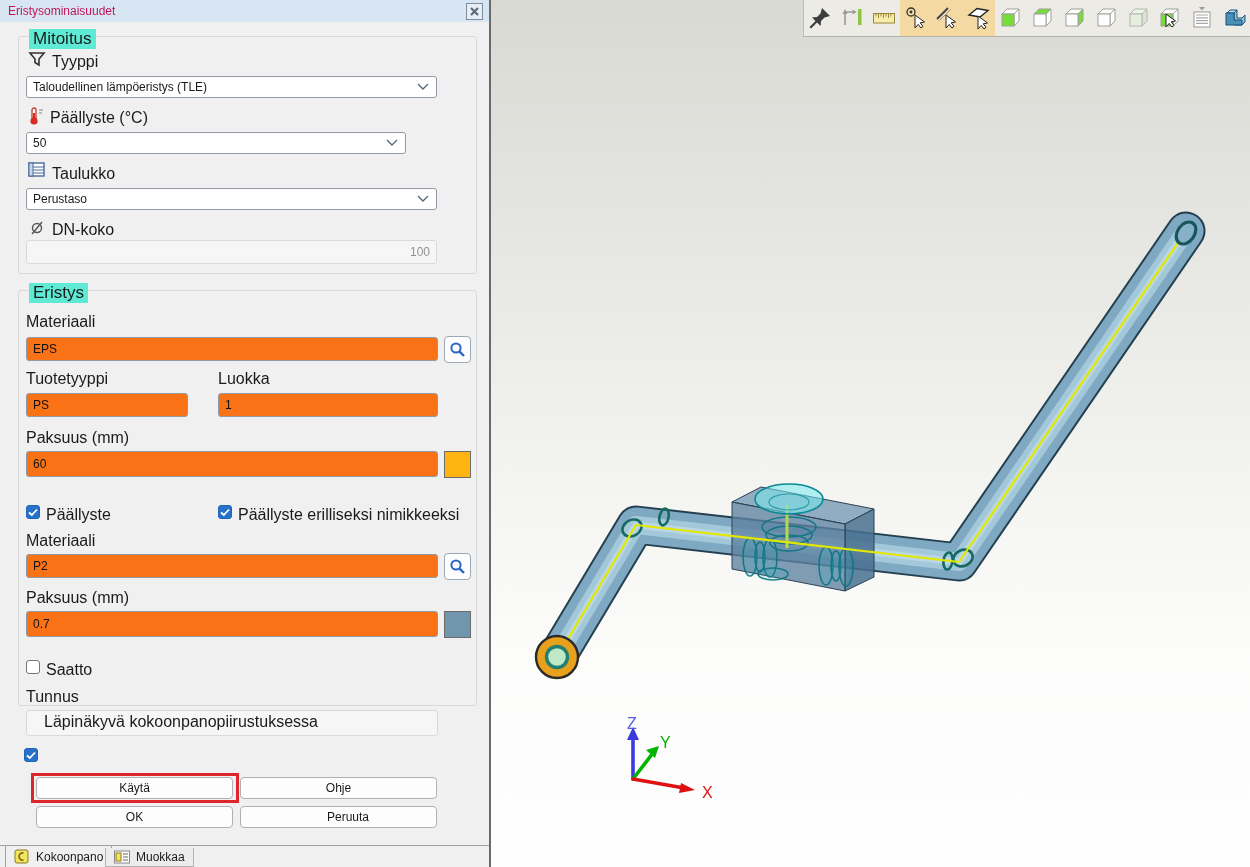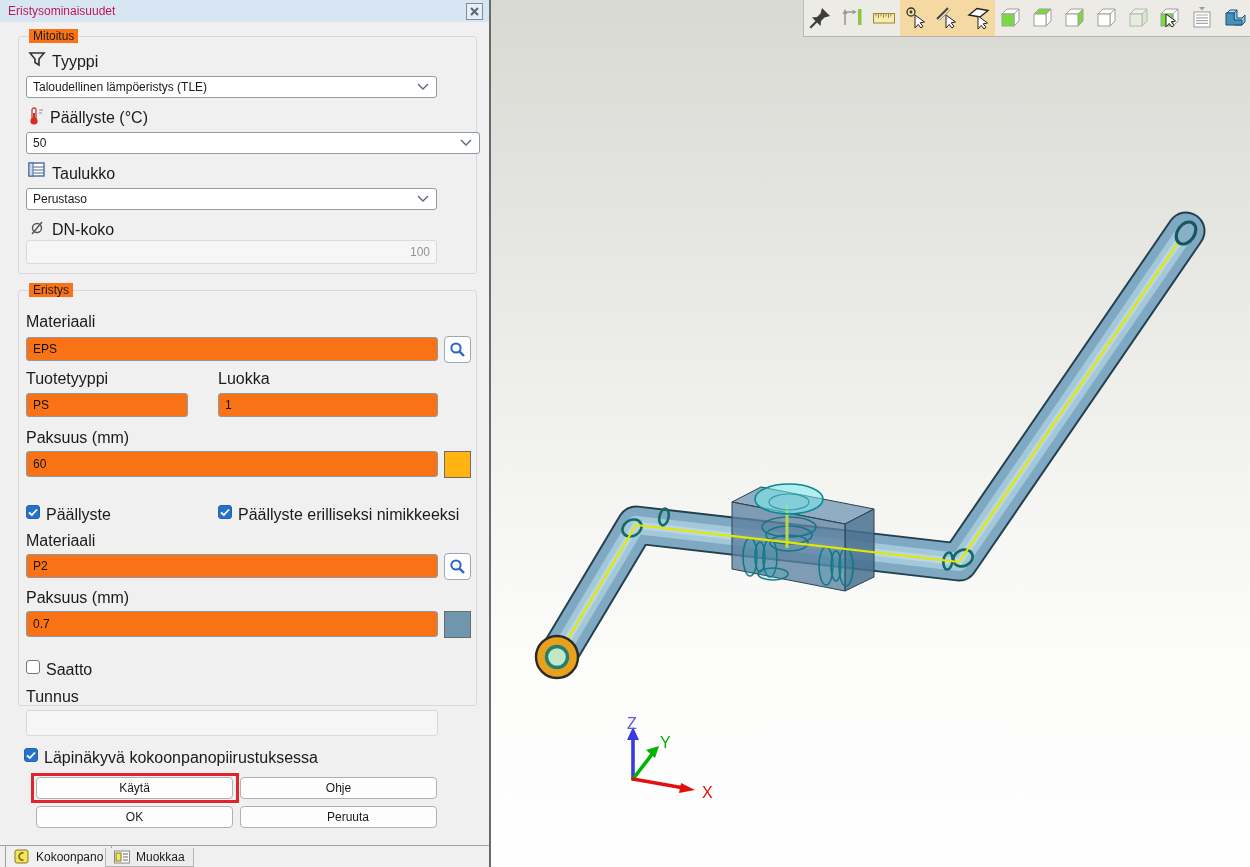--- a/index.html
+++ b/index.html
@@ -8,21 +8,21 @@
   .page { position:relative; width:1250px; height:867px; background:#f0f0f0; }
 
   
   .dialog { position:absolute; left:0; top:0; width:489px; height:867px; background:#f0f0f0; }
   .titlebar { position:absolute; left:0; top:0; width:489px; height:22px;
     background:#d8e5f2; display:flex; align-items:center; padding-left:8px; }
   .titlebar .t { font-size:12px; color:#be185d; }
   .closebtn { position:absolute; left:466px; top:3px; width:17px; height:17px;
     border:1px solid #7d8da0; background:#e9eef4; display:flex; align-items:center; justify-content:center; }
   .groupbox { position:absolute; border:1px solid #d9d9d9; border-radius:3px; background:#f0f0f0; }
-  .grouplegend { position:absolute; top:-8px; left:10px; background:#f97316; padding:0 4px; font-size:12px; }
+  .grouplegend { position:absolute; top:-8px; left:10px; background:#5eead4; padding:0 4px; font-size:17px; }
   .lbl { position:absolute; font-size:16px; color:#1a1a1a; white-space:nowrap; }
   .tb { position:absolute; border:1px solid #8f9aa5; border-radius:3px; background:#f97316;
     font-family:"Liberation Sans", sans-serif; font-size:12px; color:#111; padding:0 6px; }
   .tb:disabled { background:#f6f6f6; border-color:#d9d9d9; color:#949494;text-align:right; }
   .combo { position:absolute; border:1px solid #8f9aa5; border-radius:3px; background:#fff;
     display:flex; align-items:center; padding:0 6px; }
   .combo .chev { position:absolute; right:7px; top:50%; transform:translateY(-50%); }
   .fieldicon { position:absolute; }
   .cb { position:absolute; width:14px; height:14px; border-radius:3px; }
   .cb.on { background:#2671c9; border:1px solid #2264b4; display:flex; align-items:center; justify-content:center; }
@@ -79,21 +79,21 @@
         <path d="M1 1 L6 6 L11 1" fill="none" stroke="#5a6a7a" stroke-width="1.4"></path>
       </svg>
     </div>
     <svg class="fieldicon" style="left:27px;top:106px;" width="20" height="20">
       <rect x="5" y="2" width="4" height="11" rx="2" fill="#fff" stroke="#c0392b" stroke-width="1.3"></rect>
       <circle cx="7" cy="15" r="3.6" fill="#d92b1f"></circle>
       <rect x="6" y="7" width="2" height="7" fill="#d92b1f"></rect>
       <path d="M12 4 h4 M12 7 h3" stroke="#888" stroke-width="1.2"></path>
     </svg>
     <span class="lbl" style="left:50px;top:109px;">Päällyste (°C)</span>
-    <div class="combo" style="left:26px;top:132px;width:454px;height:22px;">
+    <div class="combo" style="left:26px;top:132px;width:380px;height:22px;">
       <span>50</span>
       <svg class="chev" width="12" height="8">
         <path d="M1 1 L6 6 L11 1" fill="none" stroke="#5a6a7a" stroke-width="1.4"></path>
       </svg>
     </div>
     <svg class="fieldicon" style="left:28px;top:162px;" width="18" height="16">
       <rect x="1" y="1" width="15" height="13" fill="#fff" stroke="#4a6a9a" stroke-width="1.4"></rect>
       <rect x="1" y="1" width="4" height="13" fill="#c8d8ec" stroke="#4a6a9a" stroke-width="1"></rect>
       <path d="M5 5 h11 M5 8 h11 M5 11 h11" stroke="#4a6a9a" stroke-width="1"></path>
     </svg>
@@ -158,21 +158,21 @@
     <div class="cb off" style="left:26px;top:660px;"></div>
     <span class="lbl" style="left:46px;top:661px;">Saatto</span>
     <span class="lbl" style="left:26px;top:688px;">Tunnus</span>
     <input class="tb" style="left: 26px; top: 710px; width: 412px; height: 26px;" disabled="" value="">
 
     <div class="cb on" style="left:24px;top:748px;">
       <svg width="10" height="9">
           <path d="M1 4.5 L3.8 7 L9 1.5" fill="none" stroke="#fff" stroke-width="1.8"></path>
         </svg>
     </div>
-    <span class="lbl" style="left:44px;top:749px;">Läpinäkyvä kokoonpanopiirustuksessa</span>
+    <span class="lbl" style="left:44px;top:713px;">Läpinäkyvä kokoonpanopiirustuksessa</span>
 
     <div class="hl" style="left:31px;top:773px;width:208px;height:30px;"></div>
     <div class="btn" style="left:36px;top:777px;width:197px;">
         <span>Käytä</span>
       </div>
     <div class="btn" style="left:240px;top:777px;width:197px;">
         <span>Ohje</span>
       </div>
     <div class="btn" style="left:36px;top:806px;width:197px;">
         <span>OK</span>

